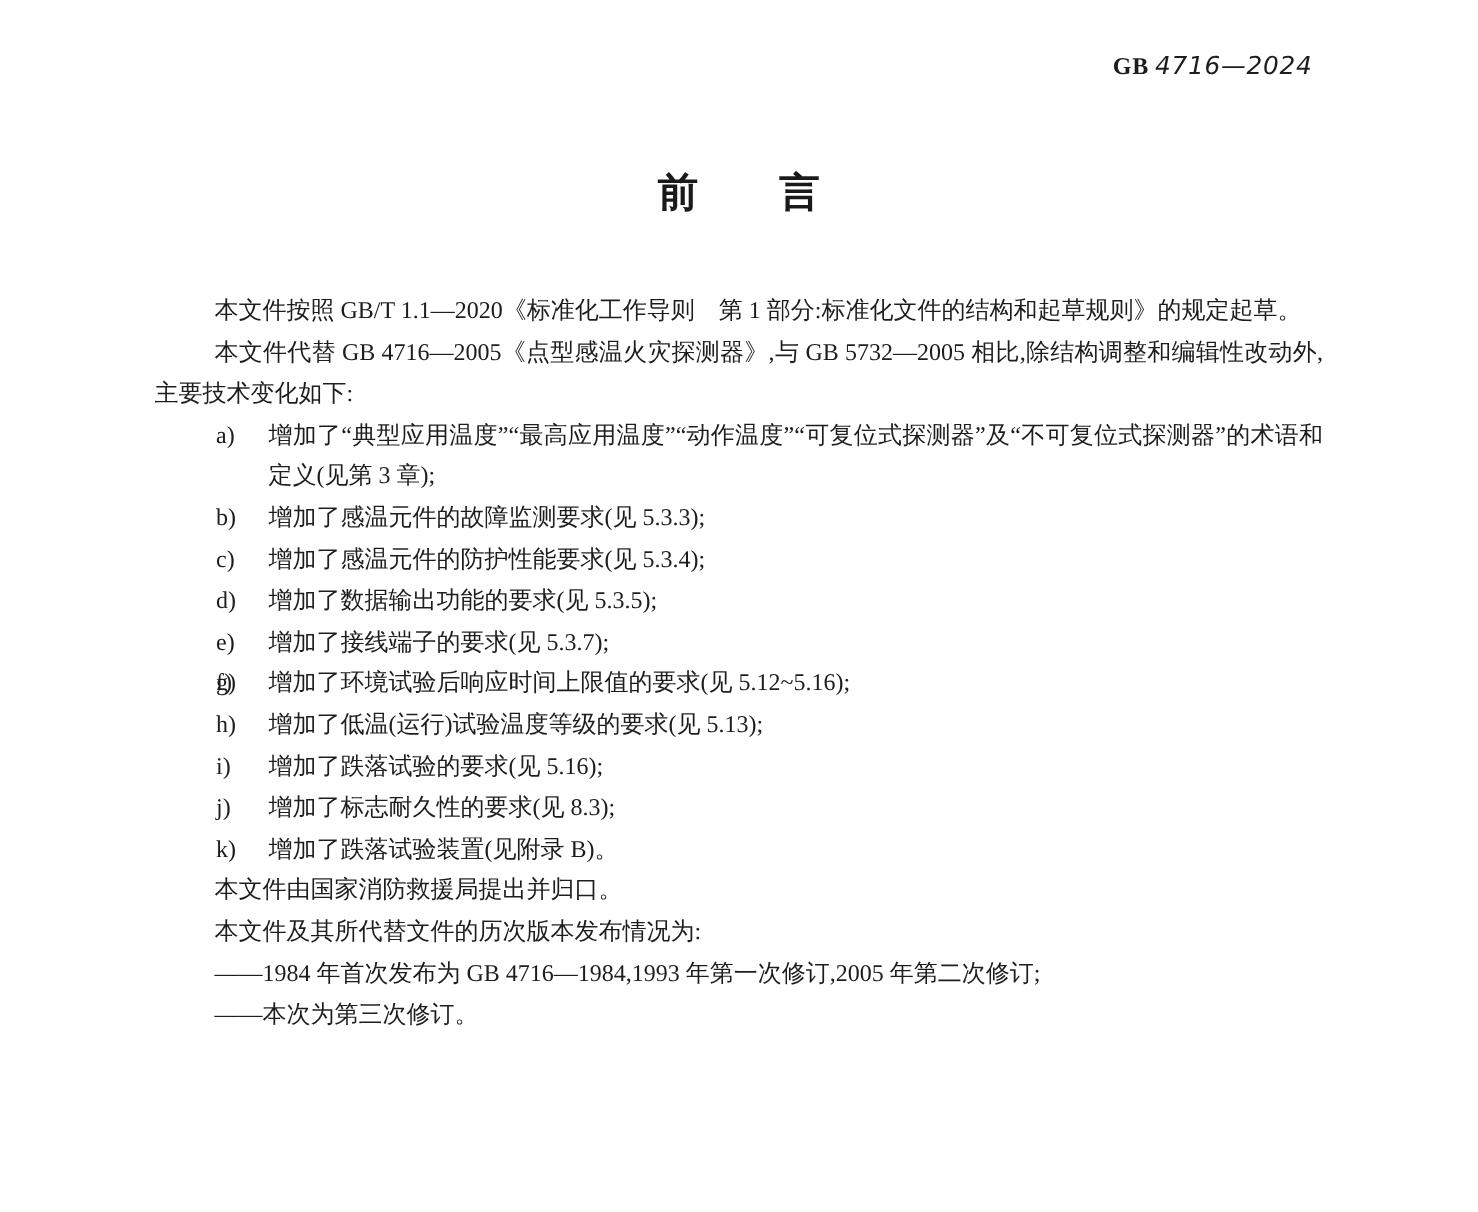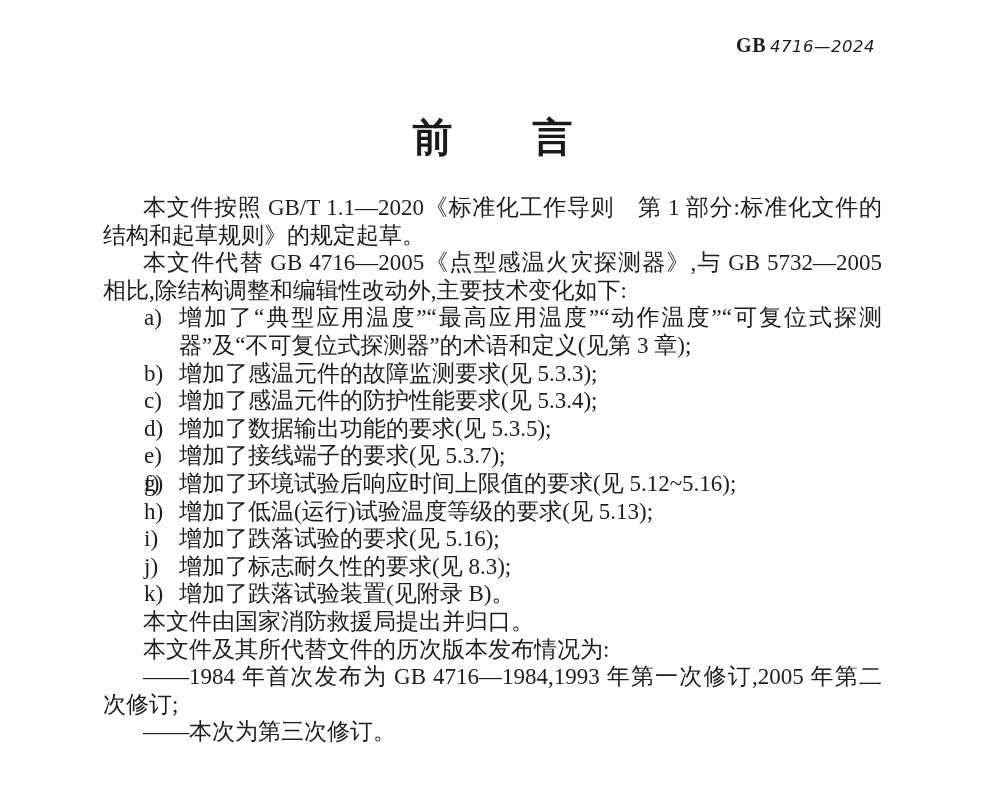--- a/index.html
+++ b/index.html
@@ -18,48 +18,48 @@
   }
   .std-header {
     position: absolute;
     top: 34px;
     right: 110px;
     white-space: nowrap;
   }
   .std-header .code-prefix {
     font-family: "Liberation Serif", "DejaVu Serif", serif;
     font-weight: bold;
-    font-size: 20px;
+    font-size: 16px;
     letter-spacing: 0.5px;
   }
   .std-header .code-number {
     font-family: "DejaVu Sans", "Liberation Sans", sans-serif;
     font-size: 16.5px;
     font-weight: 500;
     letter-spacing: 0.5px;
     font-style: italic;
   }
   .doc-title {
     position: absolute;
     top: 110px;
     left: 0;
     width: 100%;
     margin: 0;
     text-align: center;
     font-family: "Liberation Sans", "DejaVu Sans", sans-serif;
     font-weight: bold;
-    font-size: 40px;
+    font-size: 27px;
     color: #1a1a1a;
   }
   .doc-body {
     position: absolute;
     left: 103px;
     top: 194px;
     width: 779px;
-    font-size: 23px;
+    font-size: 16px;
     line-height: 27.6px;
     text-align: justify;
   }
   .para {
     margin: 0;
     text-indent: 40px;
   }
   .change-list {
     margin: 0;
   }

